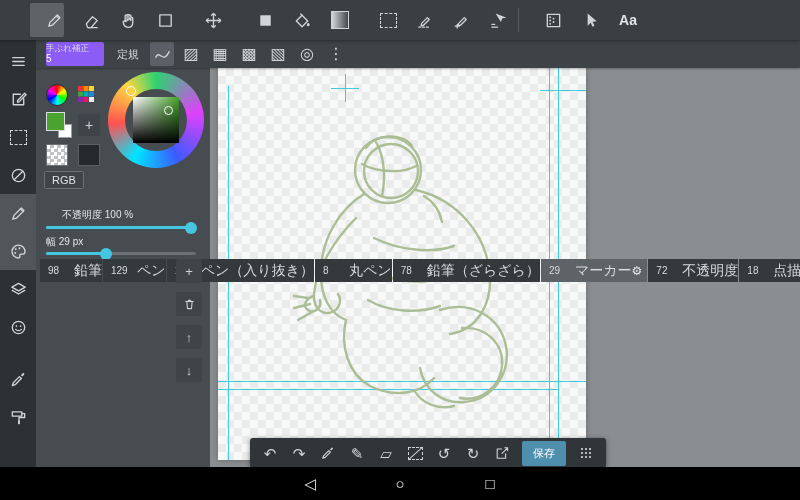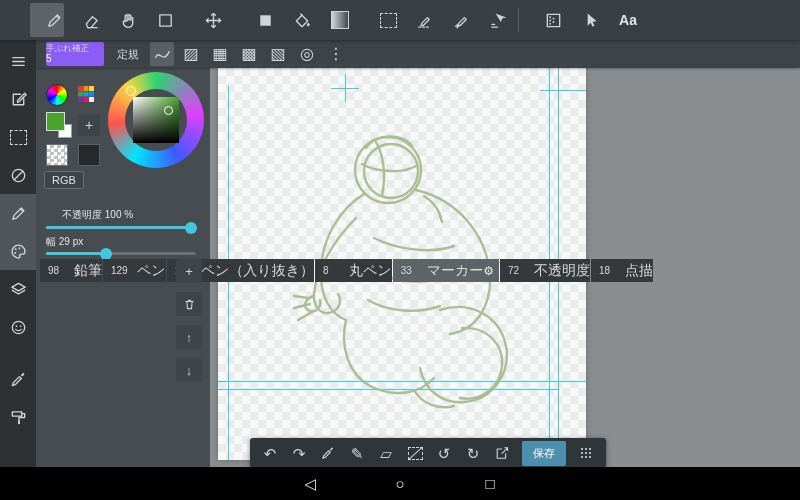--- a/index.html
+++ b/index.html
@@ -340,22 +340,26 @@
           <span class="bname">ペン</span>
         </div>
       <div class="brow">
           <span class="bsize">17</span>
           <span class="bname">ペン（入り抜き）</span>
         </div>
       <div class="brow">
           <span class="bsize">8</span>
           <span class="bname">丸ペン</span>
         </div>
+      <div class="brow">
+          <span class="bsize">78</span>
+          <span class="bname">鉛筆（ざらざら）</span>
+        </div>
       <div class="brow sel">
-          <span class="bsize">33</span>
+          <span class="bsize">29</span>
           <span class="bname">マーカー</span>
           <span class="gear">⚙</span>
         </div>
       <div class="brow">
           <span class="bsize">72</span>
           <span class="bname">不透明度</span>
         </div>
       <div class="brow">
           <span class="bsize">18</span>
           <span class="bname">点描</span>

